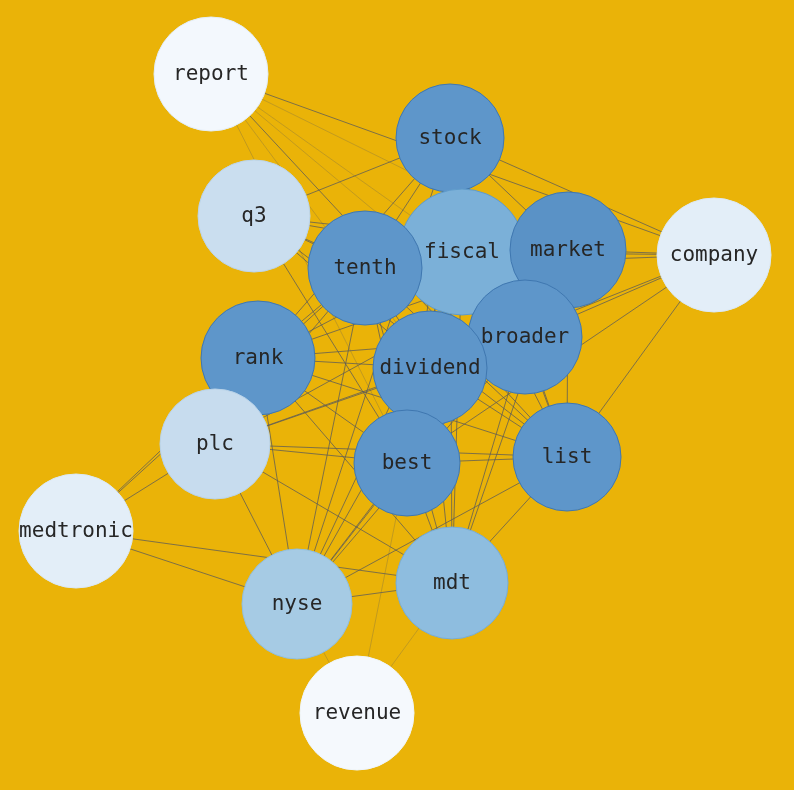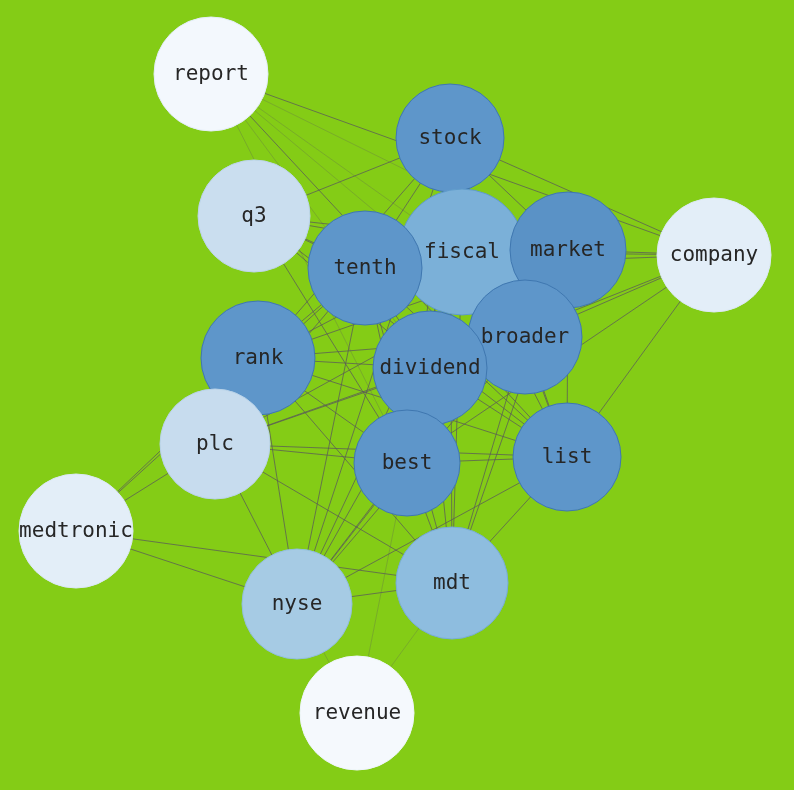--- a/index.html
+++ b/index.html
@@ -4,21 +4,21 @@
 <style>
   html, body {
     margin: 0;
     padding: 0;
     background: #ffffff;
   }
   #graph-canvas {
     position: relative;
     width: 794px;
     height: 790px;
-    background: #84cc16;
+    background: #eab308;
     overflow: hidden;
     font-family: "DejaVu Sans Mono", "Liberation Mono", monospace;
   }
   svg#network-svg {
     position: absolute;
     top: 0;
     left: 0;
     width: 794px;
     height: 790px;
     display: block;

